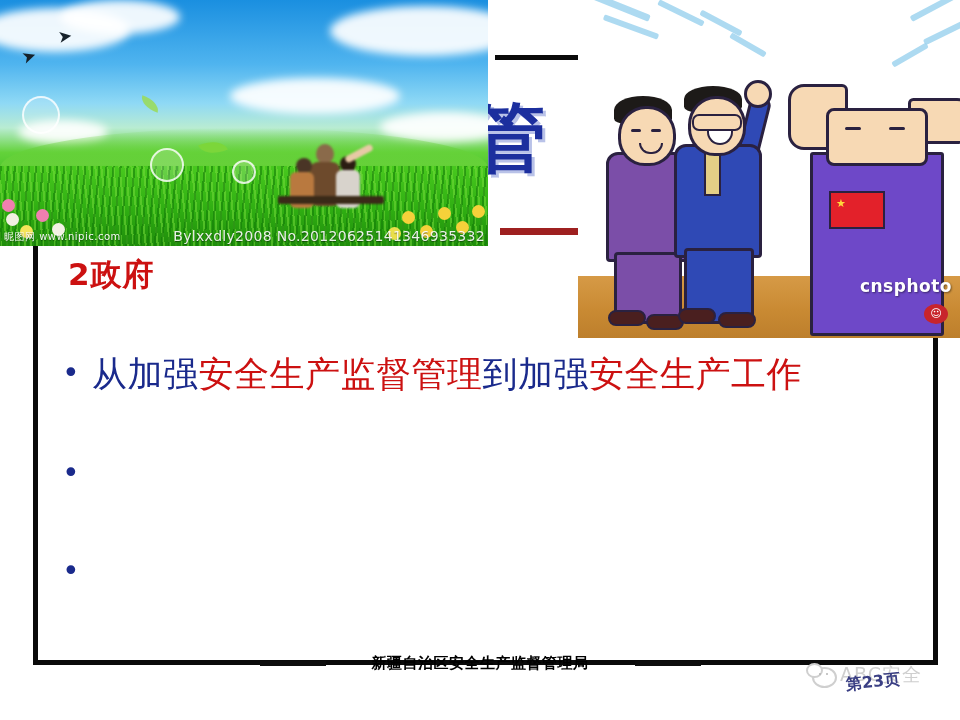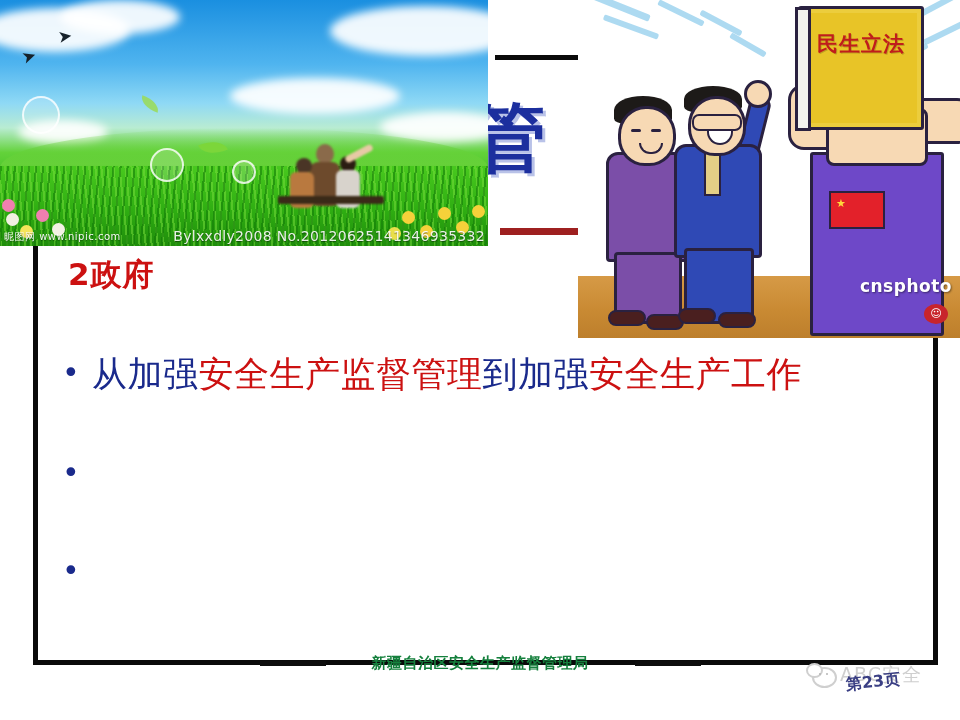--- a/index.html
+++ b/index.html
@@ -186,21 +186,21 @@
   .blue{color:#1a2a8c;}
   .red{color:#cc1111;}
 
   
   .footer{
     position:absolute;left:0;top:648px;width:960px;height:30px;
     display:flex;align-items:center;justify-content:center;
   }
   .f-line{width:66px;height:5px;background:#0d0d0d;}
   .f-text{
-    margin:0 46px;color:#15803d;font-size:15px;font-weight:bold;letter-spacing:.5px;
+    margin:0 46px;color:#000000;font-size:15px;font-weight:bold;letter-spacing:.5px;
     white-space:nowrap;
   }
 
   
   .wm{position:absolute;left:806px;top:662px;display:flex;align-items:flex-end;}
   .wm-icon{
     width:30px;height:25px;position:relative;flex:0 0 30px;
   }
   .wm-icon .bub{
     position:absolute;border-radius:50%;
@@ -295,24 +295,20 @@
     <div class="pedestal">
       <div class="flag">
           <span class="star">★</span>
         </div>
     </div>
     <div class="arm-l"></div>
     <div class="arm-r"></div>
     <div class="head">
       <span class="eye" style="left:16px;"></span>
       <span class="eye" style="left:60px;"></span>
-    </div>
-    <div class="book">
-      <div class="spine"></div>
-      <div class="bt">民生立法</div>
     </div>
 
     <div class="man m1">
       <div class="suit-p"></div>
       <div class="legs-p"></div>
       <div class="hair-p"></div>
       <div class="face-p">
         <span style="position:absolute;left:10px;top:20px;width:10px;height:3px;background:#2a2140;border-radius:2px;"></span>
         <span style="position:absolute;left:30px;top:20px;width:10px;height:3px;background:#2a2140;border-radius:2px;"></span>
         <span style="position:absolute;left:18px;top:34px;width:20px;height:9px;border:2px solid #2a2140;border-top:none;border-radius:0 0 12px 12px;"></span>

